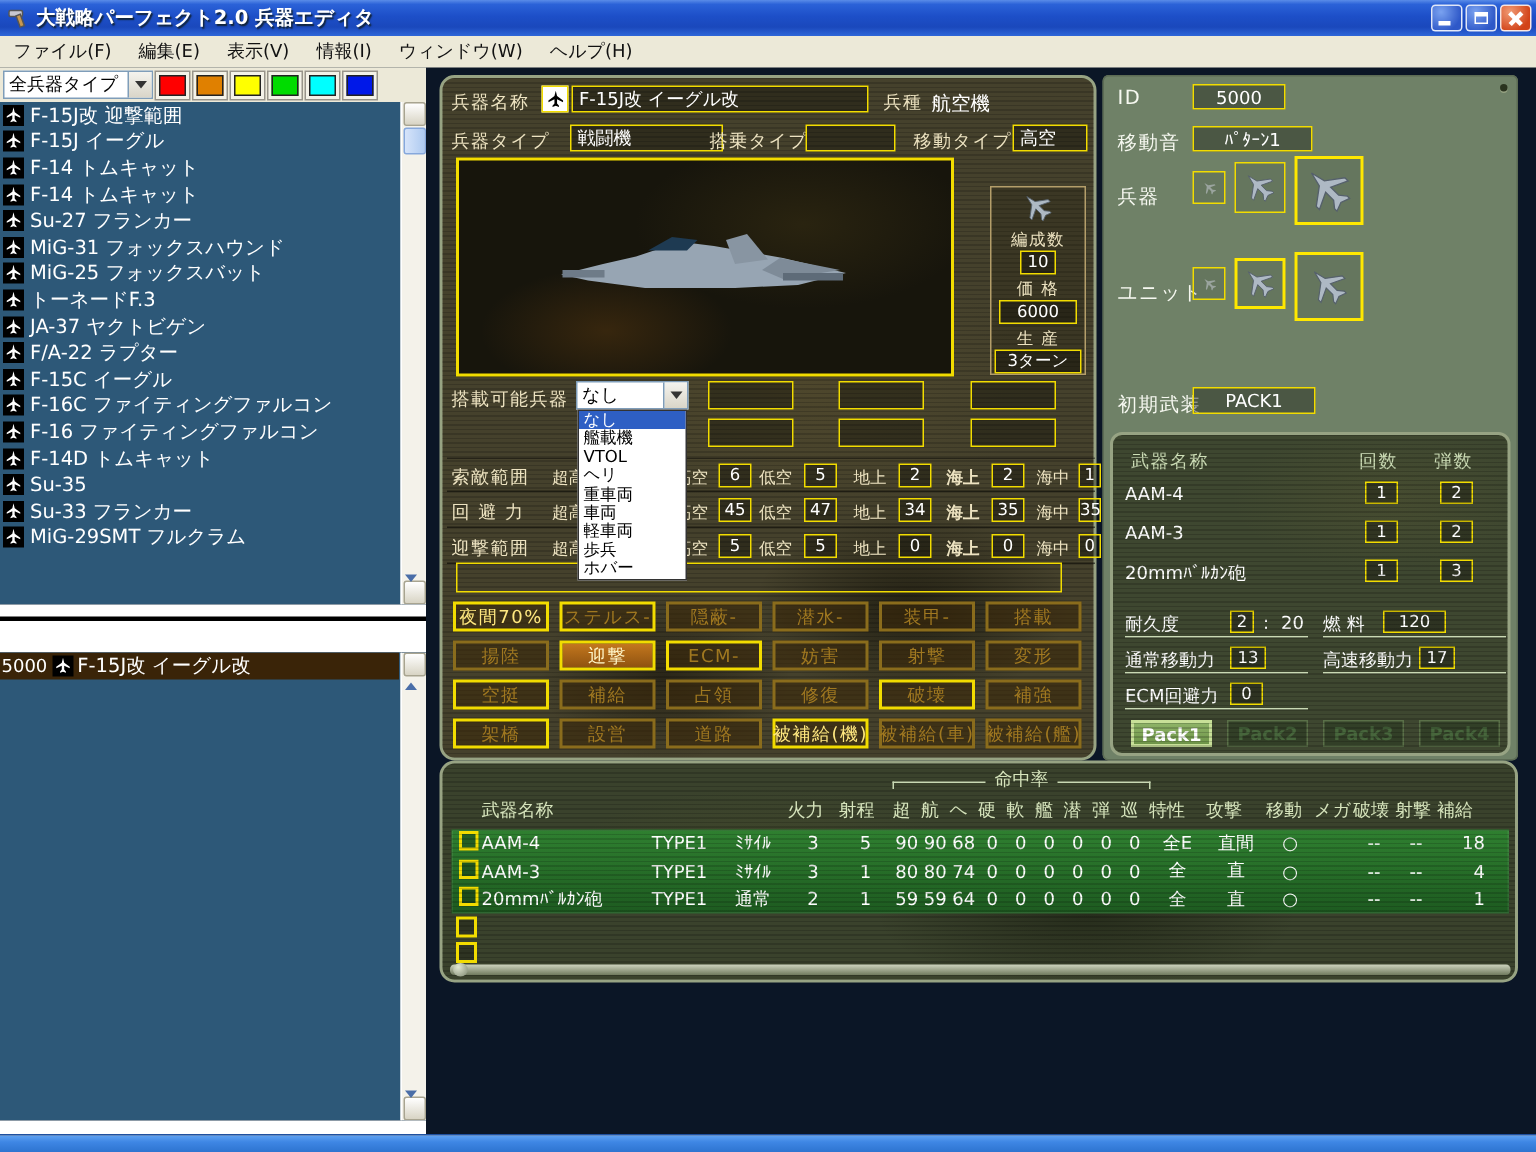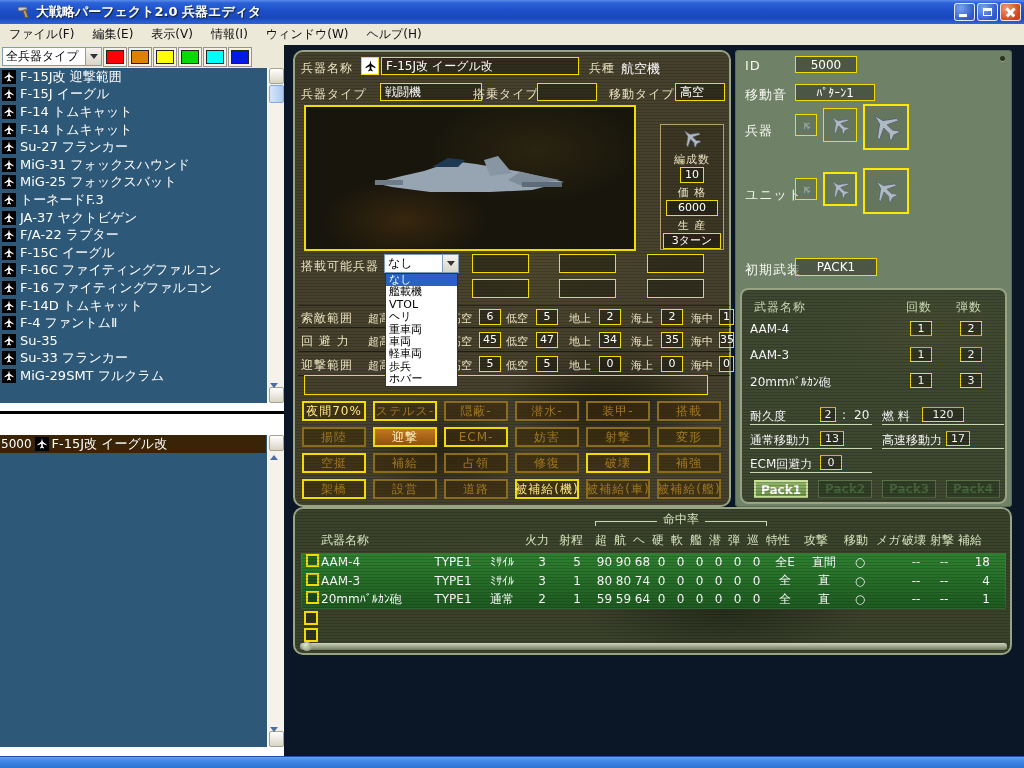--- a/index.html
+++ b/index.html
@@ -3,21 +3,21 @@
 <meta charset="utf-8">
 <style>
   * { margin:0; padding:0; box-sizing:border-box; }
   html,body { width:1024px; height:768px; overflow:hidden; }
   body { font-family:"DejaVu Sans","Liberation Sans",sans-serif; }
   #screen { position:relative; width:1024px; height:768px; background:#ECE9D8; overflow:hidden; }
 
   
   .titlebar { position:absolute; left:0; top:0; width:1024px; height:24px;
     background:linear-gradient(180deg,#5A8CE8 0%,#2B62D8 12%,#1D4FC8 45%,#1A48BC 75%,#2E66D8 100%);
-    display:flex; align-items:center; padding-left:16px; }
+    display:flex; align-items:center; padding-left:4px; }
   .app-icon { width:16px; height:16px; margin-right:4px; }
   .title-text { color:#fff; font-weight:bold; font-size:13px; text-shadow:1px 1px 1px #123; }
   .winbtns { position:absolute; right:3px; top:3px; display:flex; gap:2px; }
   .wbtn { width:21px; height:18px; border-radius:3px; border:1px solid rgba(255,255,255,.85);
     display:flex; align-items:center; justify-content:center; position:relative; }
   .wbtn.blue { background:radial-gradient(circle at 30% 25%,#7AA2F0,#2E58C8 75%); }
   .wbtn.red  { background:radial-gradient(circle at 30% 25%,#F09A74,#D24318 75%); }
   .ic-min { position:absolute; left:4px; bottom:3px; width:8px; height:3px; background:#fff; }
   .ic-res { position:absolute; left:5px; top:4px; width:9px; height:8px; border:1px solid #fff; border-top:3px solid #fff; background:transparent; }
   .ic-x1,.ic-x2 { position:absolute; left:4px; top:7px; width:11px; height:2.5px; background:#fff; }
@@ -106,21 +106,21 @@
 
   .rr { position:absolute; left:3px; width:432px; height:23px; border-bottom:1px solid rgba(0,0,0,.55); z-index:2; }
   .rr .rl { position:absolute; left:3px; top:4px; color:#EDE3C1; font-size:12px; letter-spacing:1px; white-space:nowrap; }
   .cl { position:absolute; top:5px; color:#EDE3C1; font-size:11px; white-space:nowrap; }
   .vb { position:absolute; top:3px; height:16px; border:1px solid #F2DC00; background:rgba(10,8,2,.35);
     color:#fff; font-size:11px; text-align:center; line-height:14px; }
   .c0{left:70px;} .b0{left:116px;width:22px;}
   .c1{left:152px;} .b1{left:181px;width:22px;}
   .c2{left:208px;} .b2{left:238px;width:22px;}
   .c3{left:271px;} .b3{left:301px;width:22px;}
-  .c4{left:333px;} .b4{left:363px;width:22px;}
+  .c4{left:333px;font-weight:bold;} .b4{left:363px;width:22px;}
   .c5{left:393px;} .b5{left:421px;width:15px;}
 
   .widebox { position:absolute; left:9px; top:323px; width:404px; height:20px; border:1px solid #F2DC00; z-index:2; }
 
   .abgrid { position:absolute; left:7px; top:349px; display:grid; z-index:2;
     grid-template-columns:repeat(6,64px); grid-auto-rows:20px; column-gap:7px; row-gap:6px; }
   .ab { border:2px solid #8A6C1C; background:rgba(58,40,10,.6); color:#A07820; font-size:12px;
     display:flex; align-items:center; justify-content:center; white-space:nowrap; letter-spacing:1px; }
   .ab.bb { border-color:#F2DC00; }
   .ab.tb { color:#FFE880; }
@@ -362,28 +362,20 @@
               </svg>
             </span>
             <span>F-14D トムキャット</span>
           </div>
         <div class="uitem">
             <span class="picon">
               <svg width="12" height="12" viewBox="0 0 24 24">
                 <use href="#jet-top" fill="#fff"></use>
               </svg>
             </span>
-            <span>F-4 ファントムⅡ</span>
-          </div>
-        <div class="uitem">
-            <span class="picon">
-              <svg width="12" height="12" viewBox="0 0 24 24">
-                <use href="#jet-top" fill="#fff"></use>
-              </svg>
-            </span>
             <span>Su-35</span>
           </div>
         <div class="uitem">
             <span class="picon">
               <svg width="12" height="12" viewBox="0 0 24 24">
                 <use href="#jet-top" fill="#fff"></use>
               </svg>
             </span>
             <span>Su-33 フランカー</span>
           </div>

